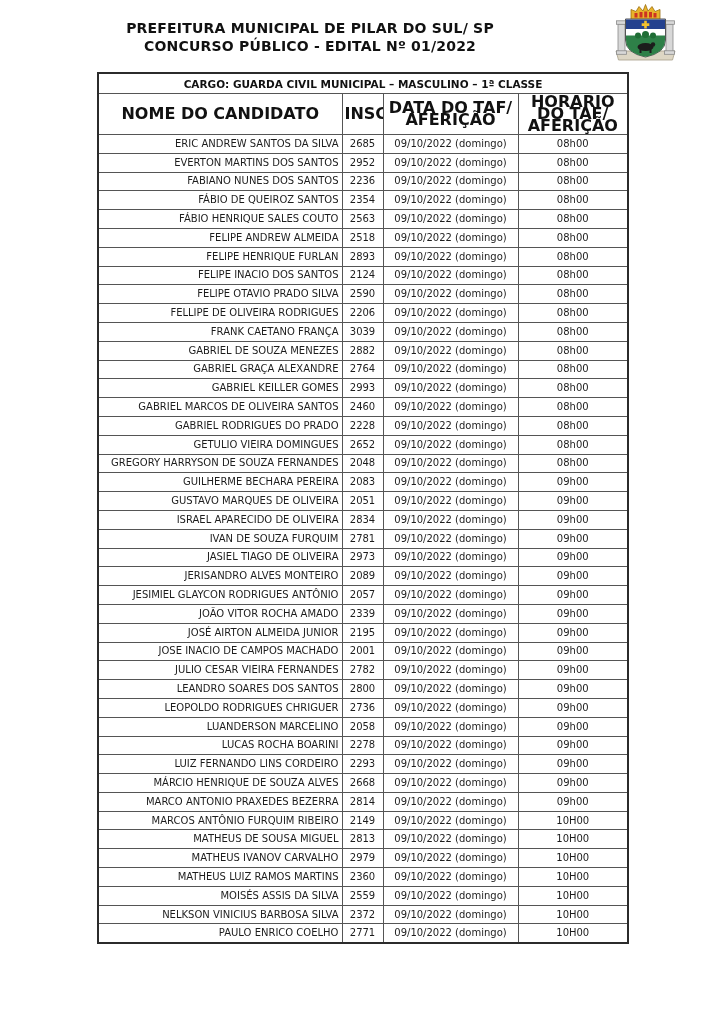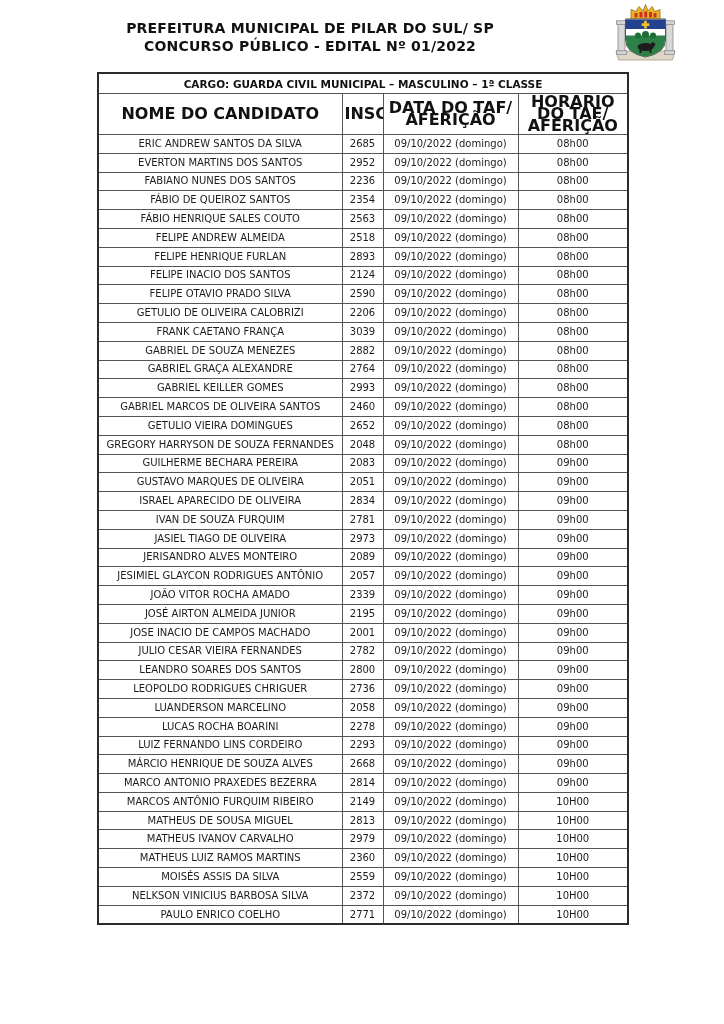--- a/index.html
+++ b/index.html
@@ -63,21 +63,21 @@
     color: #111111;
     margin-left: 40px;
   }
   table.roster td {
     font-size: 10px;
     line-height: 12px;
     height: 13.8px;
     padding: 2px 3px;
     color: #1c1c1c;
   }
-  td.c-name { text-align: center; padding-left: 5px; }
+  td.c-name { text-align: right; padding-left: 5px; }
   td.c-insc, td.c-date, td.c-time { text-align: center; }
 </style>
 </head>
 <body>
 
 <div class="page">
 
   <div class="doc-title">
     <div>PREFEITURA MUNICIPAL DE PILAR DO SUL/ SP</div>
     <div>CONCURSO PÚBLICO - EDITAL Nº 01/2022</div>
@@ -194,21 +194,21 @@
           <td class="c-date">09/10/2022 (domingo)</td>
           <td class="c-time">08h00</td>
         </tr>
         <tr>
           <td class="c-name">FELIPE OTAVIO PRADO SILVA</td>
           <td class="c-insc">2590</td>
           <td class="c-date">09/10/2022 (domingo)</td>
           <td class="c-time">08h00</td>
         </tr>
         <tr>
-          <td class="c-name">GETULIO DE OLIVEIRA CALOBRIZI</td>
+          <td class="c-name">FELLIPE DE OLIVEIRA RODRIGUES</td>
           <td class="c-insc">2206</td>
           <td class="c-date">09/10/2022 (domingo)</td>
           <td class="c-time">08h00</td>
         </tr>
         <tr>
           <td class="c-name">FRANK CAETANO FRANÇA</td>
           <td class="c-insc">3039</td>
           <td class="c-date">09/10/2022 (domingo)</td>
           <td class="c-time">08h00</td>
         </tr>
@@ -230,20 +230,26 @@
           <td class="c-date">09/10/2022 (domingo)</td>
           <td class="c-time">08h00</td>
         </tr>
         <tr>
           <td class="c-name">GABRIEL MARCOS DE OLIVEIRA SANTOS</td>
           <td class="c-insc">2460</td>
           <td class="c-date">09/10/2022 (domingo)</td>
           <td class="c-time">08h00</td>
         </tr>
         <tr>
+          <td class="c-name">GABRIEL RODRIGUES DO PRADO</td>
+          <td class="c-insc">2228</td>
+          <td class="c-date">09/10/2022 (domingo)</td>
+          <td class="c-time">08h00</td>
+        </tr>
+        <tr>
           <td class="c-name">GETULIO VIEIRA DOMINGUES</td>
           <td class="c-insc">2652</td>
           <td class="c-date">09/10/2022 (domingo)</td>
           <td class="c-time">08h00</td>
         </tr>
         <tr>
           <td class="c-name">GREGORY HARRYSON DE SOUZA FERNANDES</td>
           <td class="c-insc">2048</td>
           <td class="c-date">09/10/2022 (domingo)</td>
           <td class="c-time">08h00</td>

